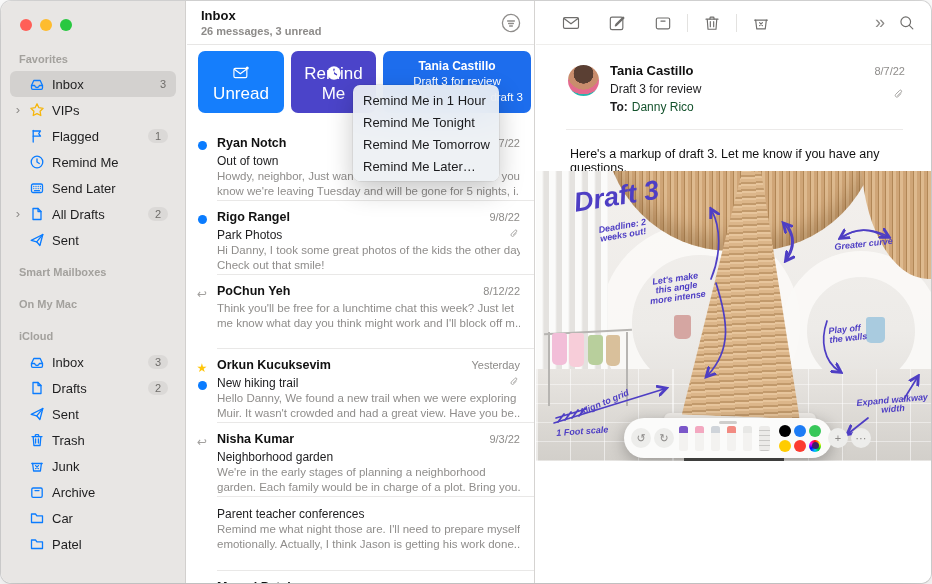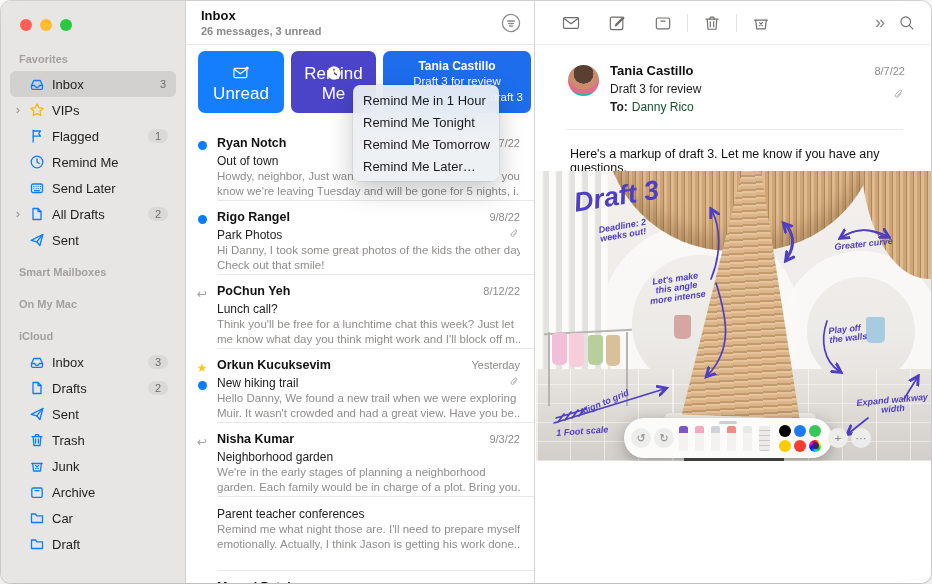--- a/index.html
+++ b/index.html
@@ -313,21 +313,21 @@
         <span class="slabel">Car</span>
 
       </div>
       <div class="srow">
         <span class="chev"></span>
         <span class="sicon">
             <svg viewBox="0 0 16 16">
               <path d="M2.5 4 h4 l1.4 1.8 h5.6 V12.5 H2.5 Z"></path>
             </svg>
           </span>
-        <span class="slabel">Draft</span>
+        <span class="slabel">Patel</span>
 
       </div>
     </div>
   </div>
 
   <div class="listpane">
     <div class="lp-head">
       <div class="lp-title">Inbox</div>
       <div class="lp-sub">26 messages, 3 unread</div>
       <div class="lp-filter">
@@ -402,23 +402,20 @@
           <div class="prev">Check out that smile!</div>
         </div>
       </div>
 
       <div class="mrow">
         <div class="gutter"><span class="replyarrow">↩</span></div>
         <div class="mbody">
           <div class="l1">
               <span class="sender">PoChun Yeh</span>
               <span class="mdate">8/12/22</span>
-            </div>
-          <div class="l2">
-              <span class="subj">Lunch call?</span>
             </div>
           <div class="prev">Think you'll be free for a lunchtime chat this week? Just let</div>
           <div class="prev">me know what day you think might work and I'll block off m...</div>
         </div>
       </div>
 
       <div class="mrow">
         <div class="gutter"><span class="star">★</span></div>
         <div class="g2"><span class="dot"></span></div>
         <div class="mbody">

